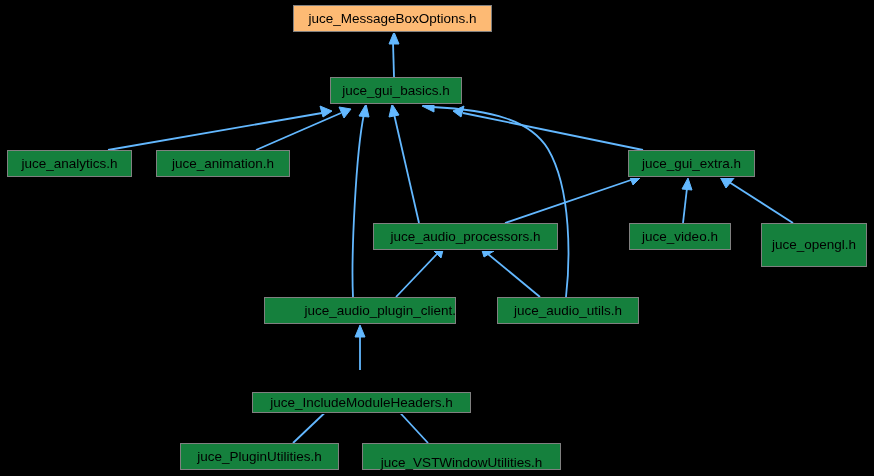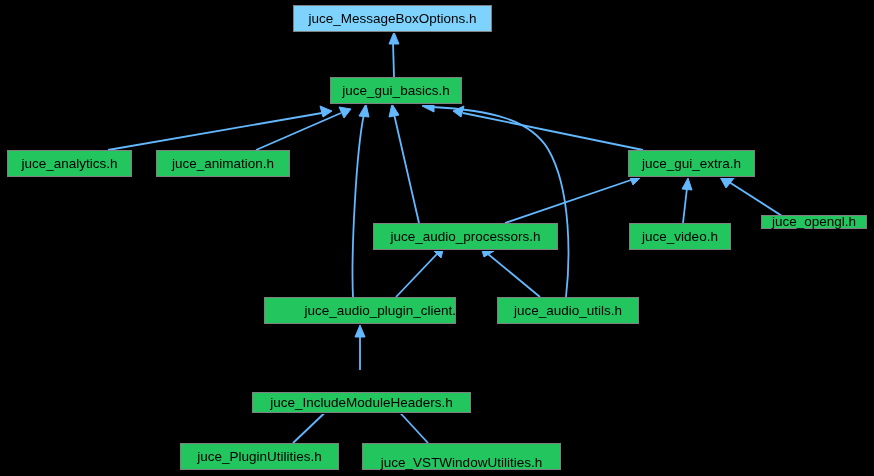--- a/index.html
+++ b/index.html
@@ -19,33 +19,33 @@
     position: absolute;
     left: 0;
     top: 0;
     width: 874px;
     height: 476px;
   }
   .node {
     position: absolute;
     box-sizing: border-box;
     border: 1px solid #808080;
-    background: #22c55e;
+    background: #15803d;
     color: #000000;
     font-size: 13.5px;
     line-height: 1;
     display: flex;
     align-items: center;
     justify-content: center;
     white-space: nowrap;
     letter-spacing: 0px;
     box-shadow: 1px 1px 0 0 #000000;
   }
   .node.root-node {
-    background: #7dd3fc;
+    background: #fdba74;
     border: 1px solid #808080;
   }
   .node-label {
     display: block;
     padding: 0 4px;
   }
 </style>
 </head>
 <body>
 
@@ -127,21 +127,21 @@
       </div>
       <div class="node" style="left: 628px; top: 150px; width: 127px; height: 27px;">
         <span class="node-label">juce_gui_extra.h</span>
       </div>
       <div class="node" style="left: 373px; top: 223px; width: 185px; height: 27px;">
         <span class="node-label">juce_audio_processors.h</span>
       </div>
       <div class="node" style="left: 629px; top: 223px; width: 102px; height: 27px;">
         <span class="node-label">juce_video.h</span>
       </div>
-      <div class="node" style="left: 761px; top: 215px; width: 106px; height: 14px; text-align: right;">
+      <div class="node" style="left: 761px; top: 223px; width: 106px; height: 44px; text-align: right;">
         <span class="node-label">juce_opengl.h</span>
       </div>
       <div class="node" style="left: 264px; top: 297px; width: 192px; height: 27px; padding-left: 48px;">
         <span class="node-label">juce_audio_plugin_client.h</span>
       </div>
       <div class="node" style="left: 497px; top: 297px; width: 142px; height: 27px;">
         <span class="node-label">juce_audio_utils.h</span>
       </div>
       <div class="node" style="left: 252px; top: 392px; width: 219px; height: 21px;">
         <span class="node-label">juce_IncludeModuleHeaders.h</span>

